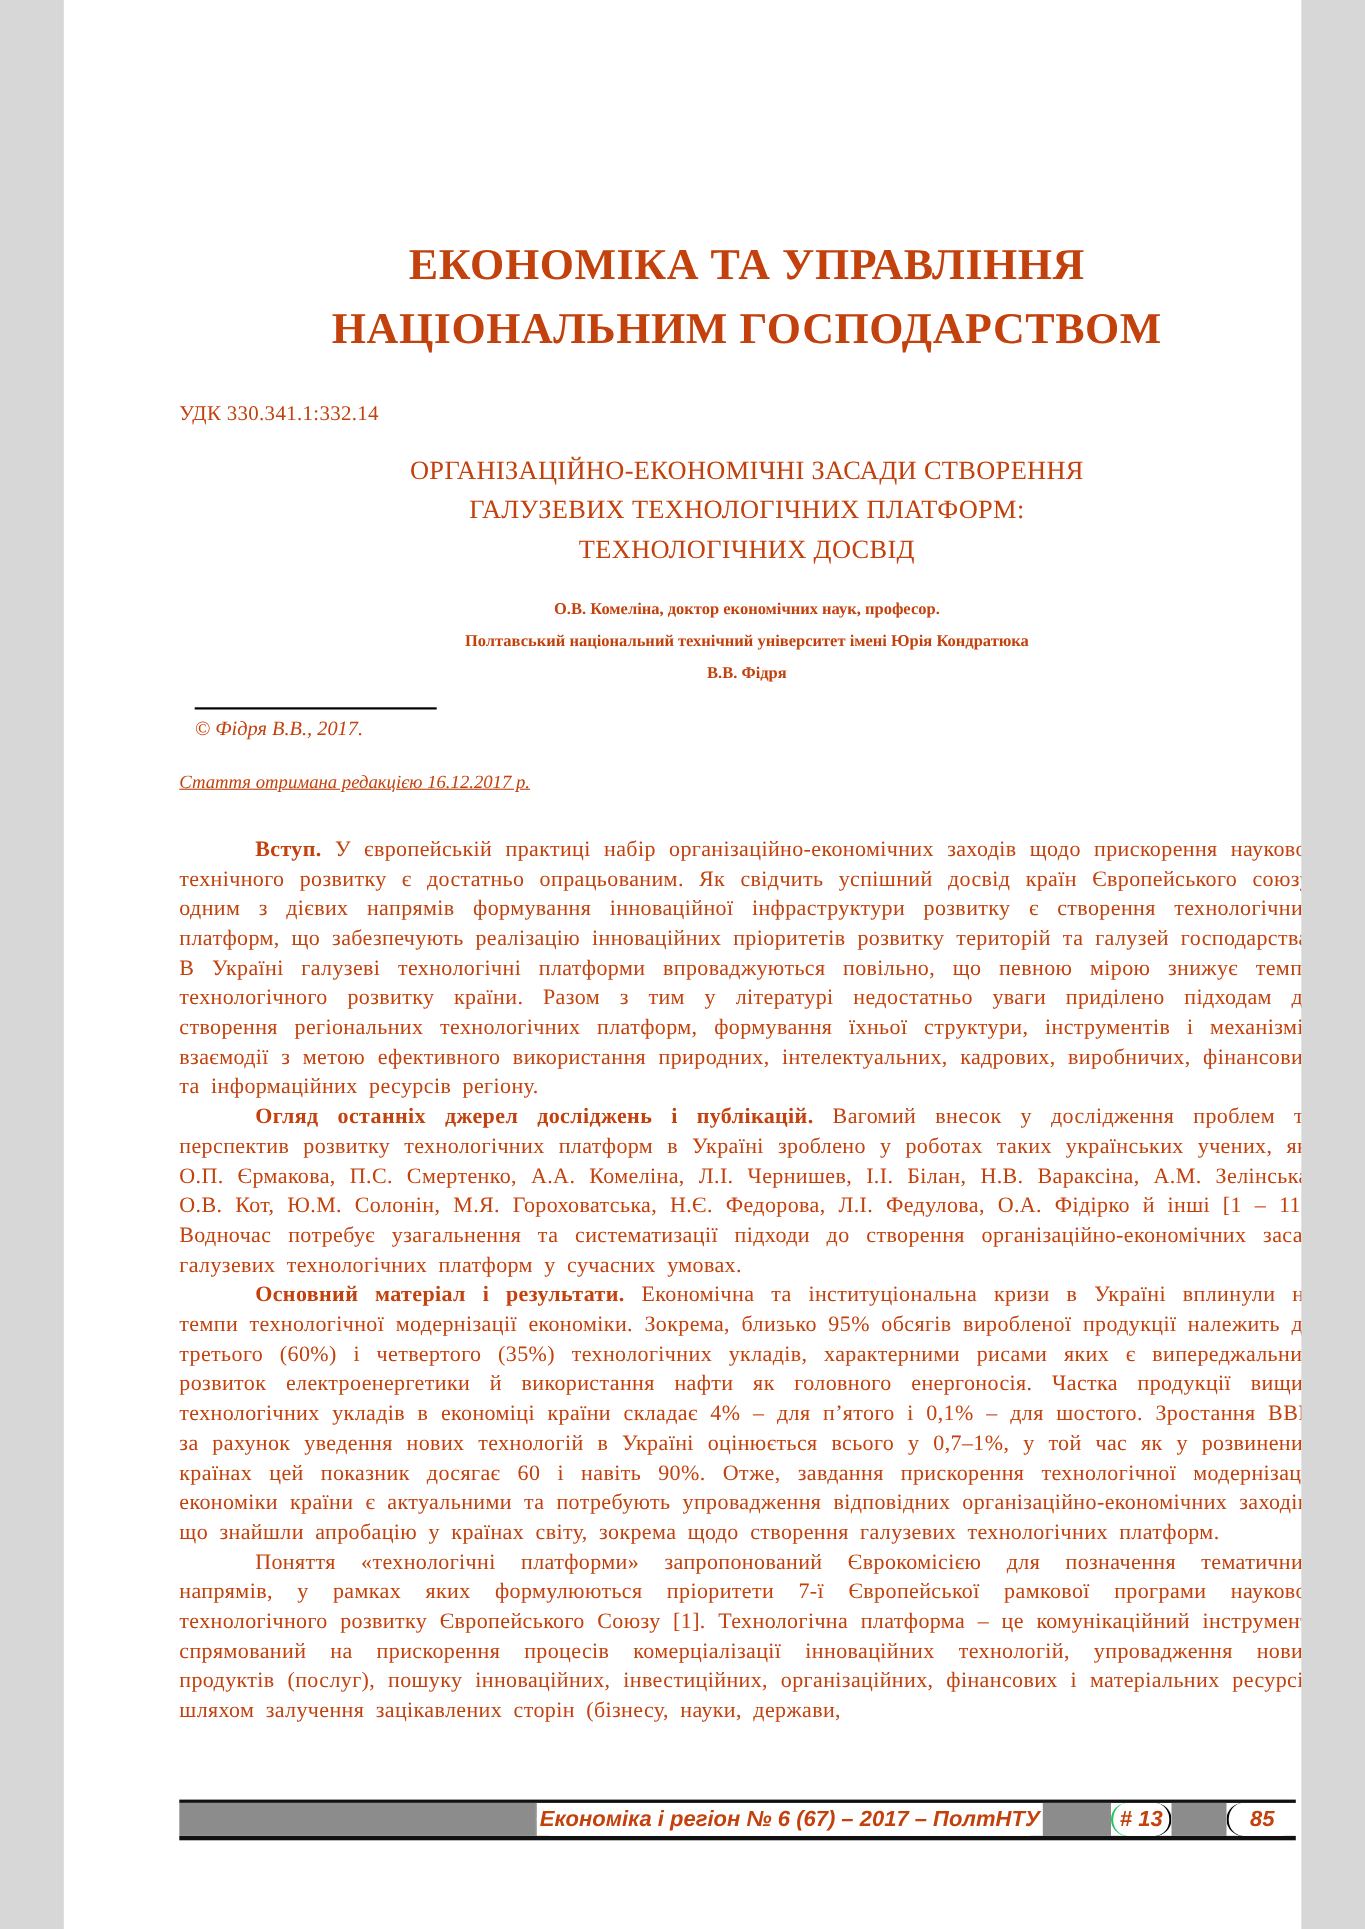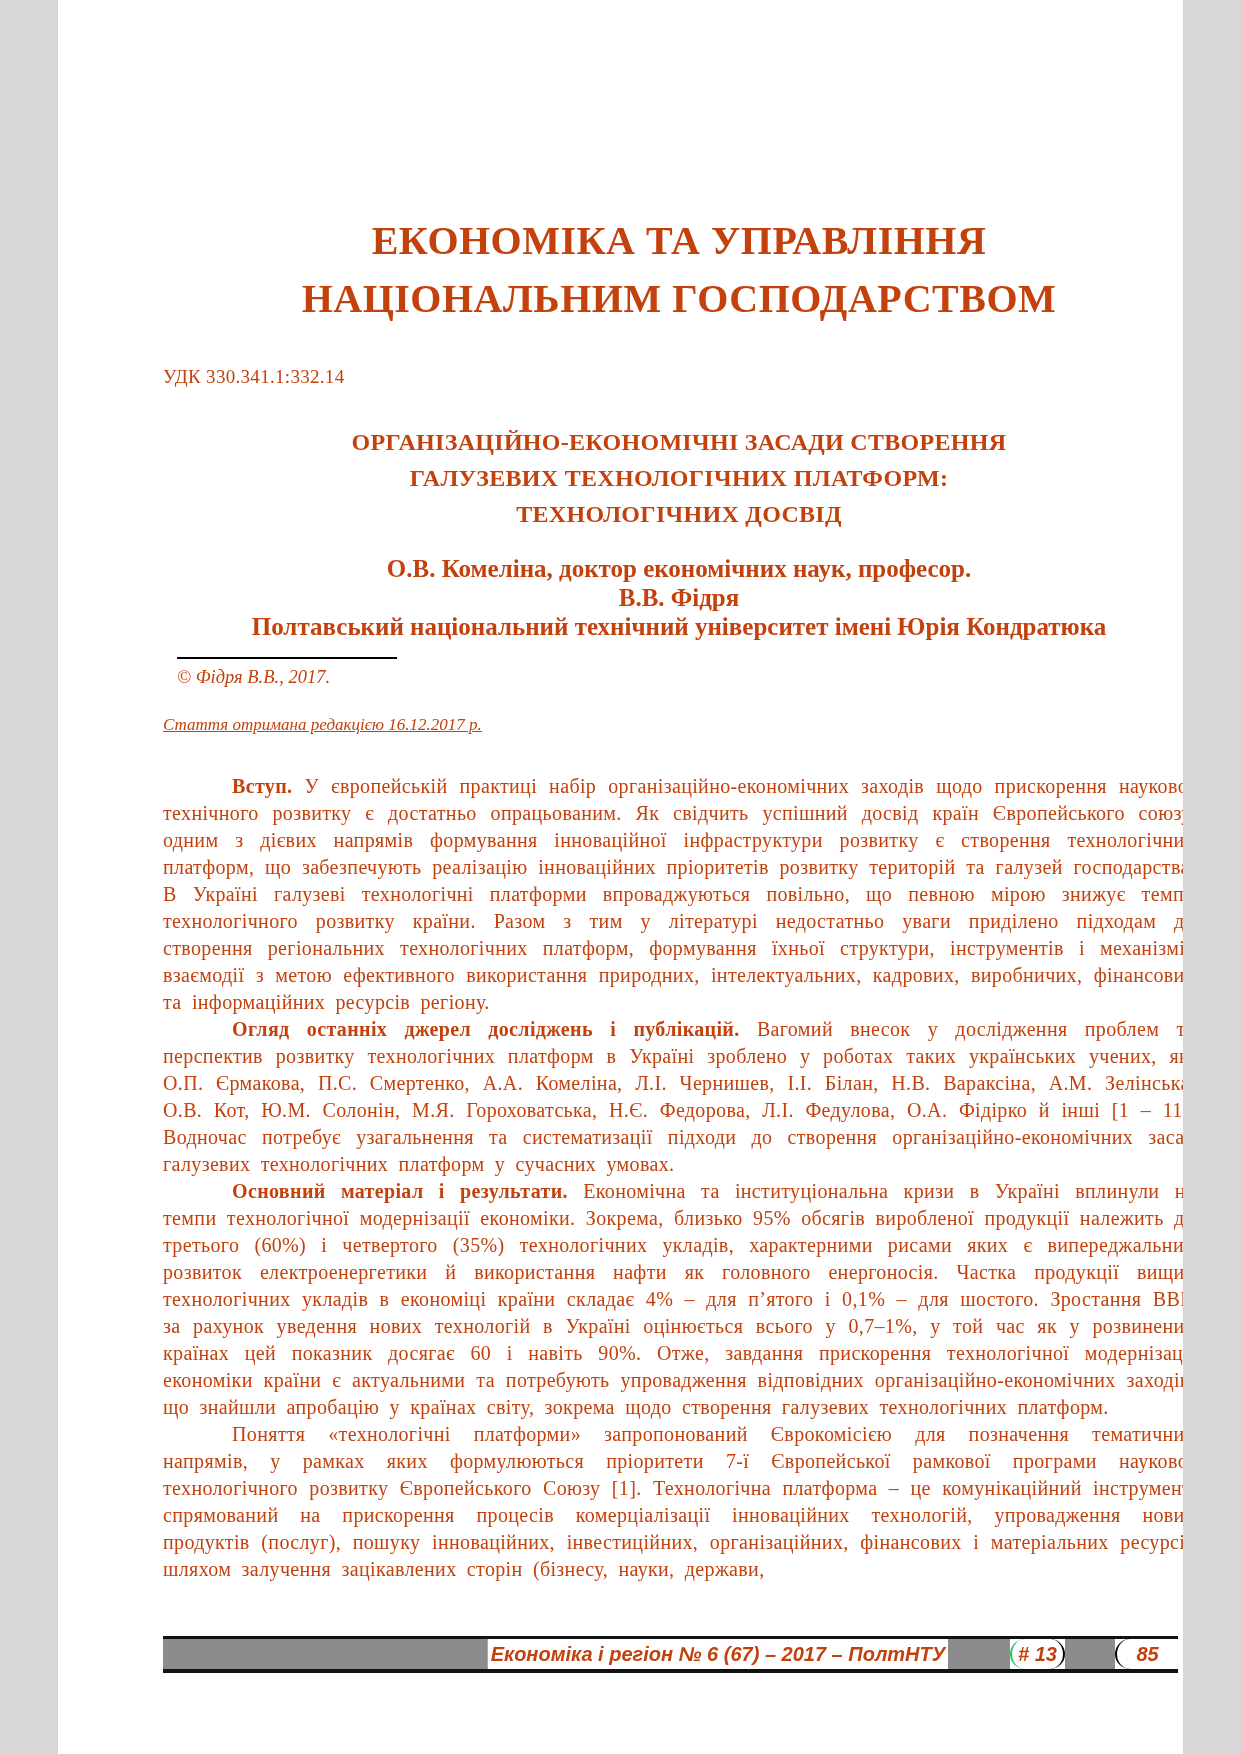--- a/index.html
+++ b/index.html
@@ -26,32 +26,32 @@
     font-size:40px;
     line-height:58px;
     letter-spacing:0.5px;
   }
   .udk{
     margin-top:38px;
     font-size:19px;
     letter-spacing:0.3px;
   }
   .article-title{
-    margin:36px 0 0 0;
+    margin:22px 0 0 0;
     text-align:center;
-    font-weight:bold;
+    font-weight:normal;
     font-size:24px;
     line-height:36px;
     letter-spacing:0.3px;
   }
   .authors{
     margin-top:22px;
     text-align:center;
     font-weight:bold;
-    font-size:25px;
+    font-size:15px;
     line-height:29px;
   }
   .authors div{margin:0;}
   .copyright-block{
     margin-top:16px;
     margin-left:14px;
   }
   .copyright-rule{
     width:220px;
     border-top:2px solid #000;
@@ -123,22 +123,22 @@
     <div class="udk">УДК 330.341.1:332.14</div>
 
     <h2 class="article-title">
       <div>ОРГАНІЗАЦІЙНО-ЕКОНОМІЧНІ ЗАСАДИ СТВОРЕННЯ</div>
       <div>ГАЛУЗЕВИХ ТЕХНОЛОГІЧНИХ ПЛАТФОРМ:</div>
       <div>ТЕХНОЛОГІЧНИХ ДОСВІД</div>
     </h2>
 
     <div class="authors">
       <div>О.В. Комеліна, доктор економічних наук, професор.</div>
+      <div>Полтавський національний технічний університет імені Юрія Кондратюка</div>
       <div>В.В. Фідря</div>
-      <div>Полтавський національний технічний університет імені Юрія Кондратюка</div>
     </div>
 
     <div class="copyright-block">
       <div class="copyright-rule"></div>
       <div class="copyright-line">© Фідря В.В., 2017.</div>
     </div>
 
     <div class="received">Стаття отримана редакцією 16.12.2017 р.</div>
 
     <div class="body-text">

